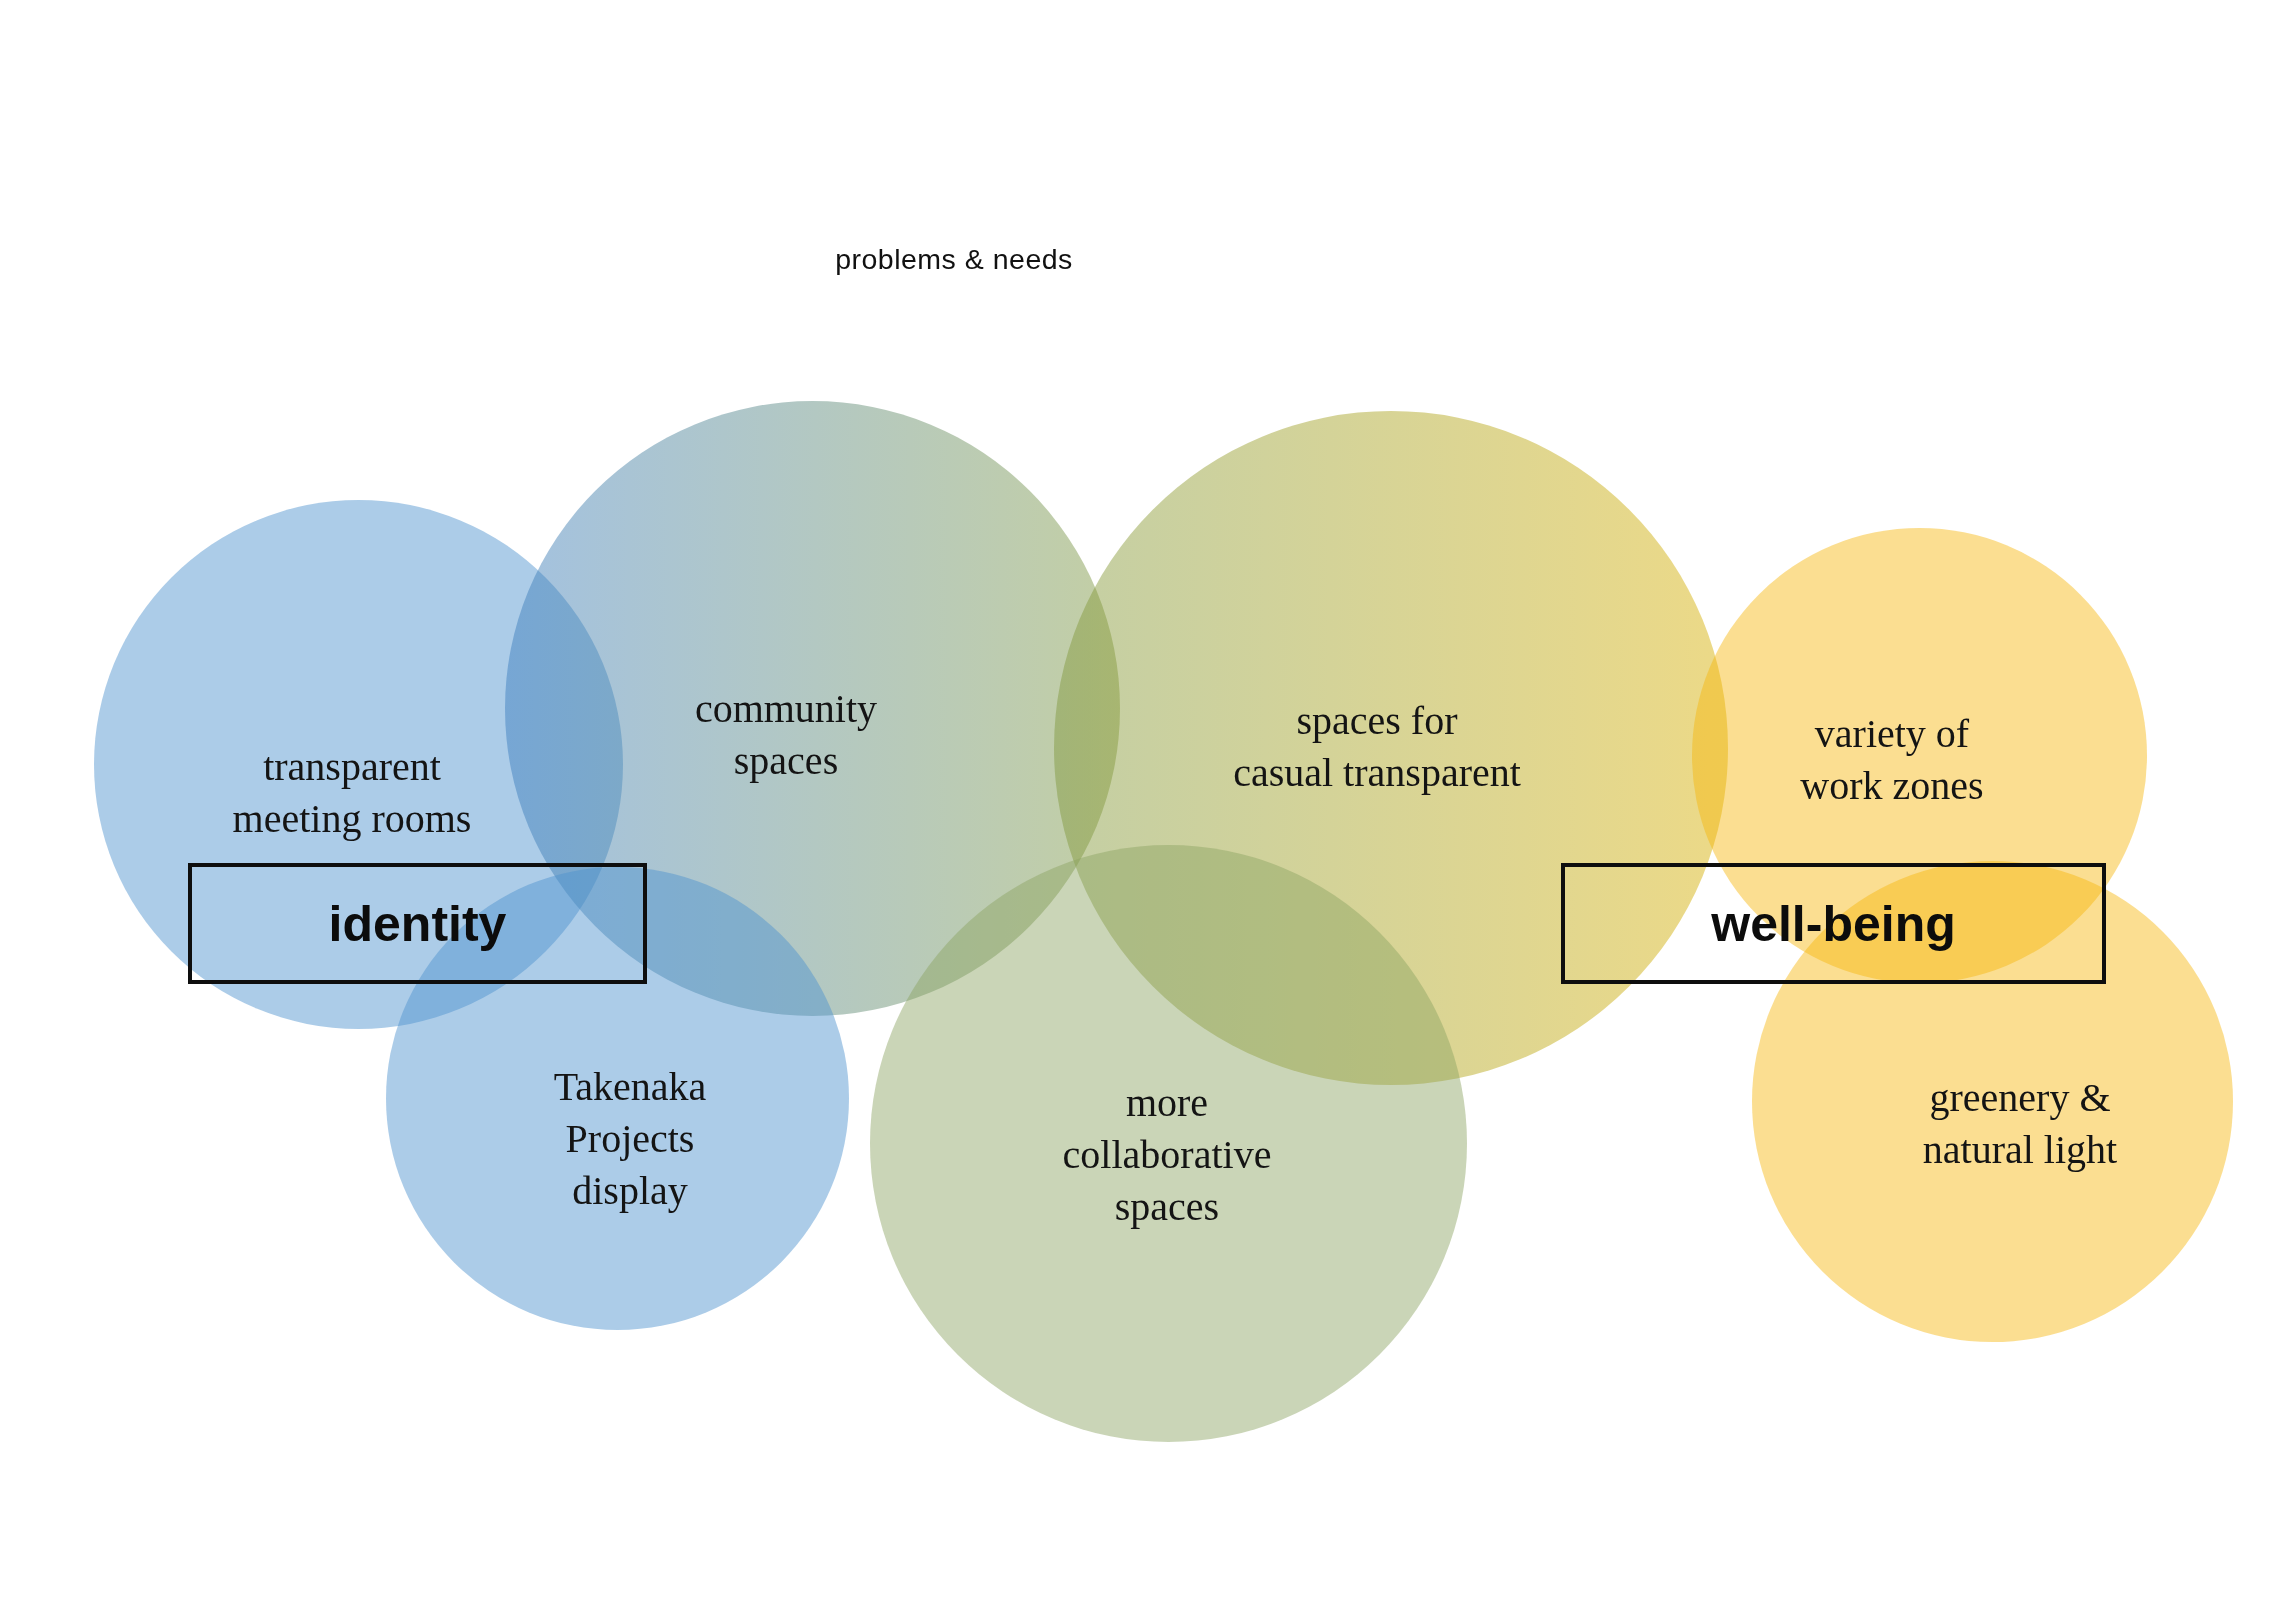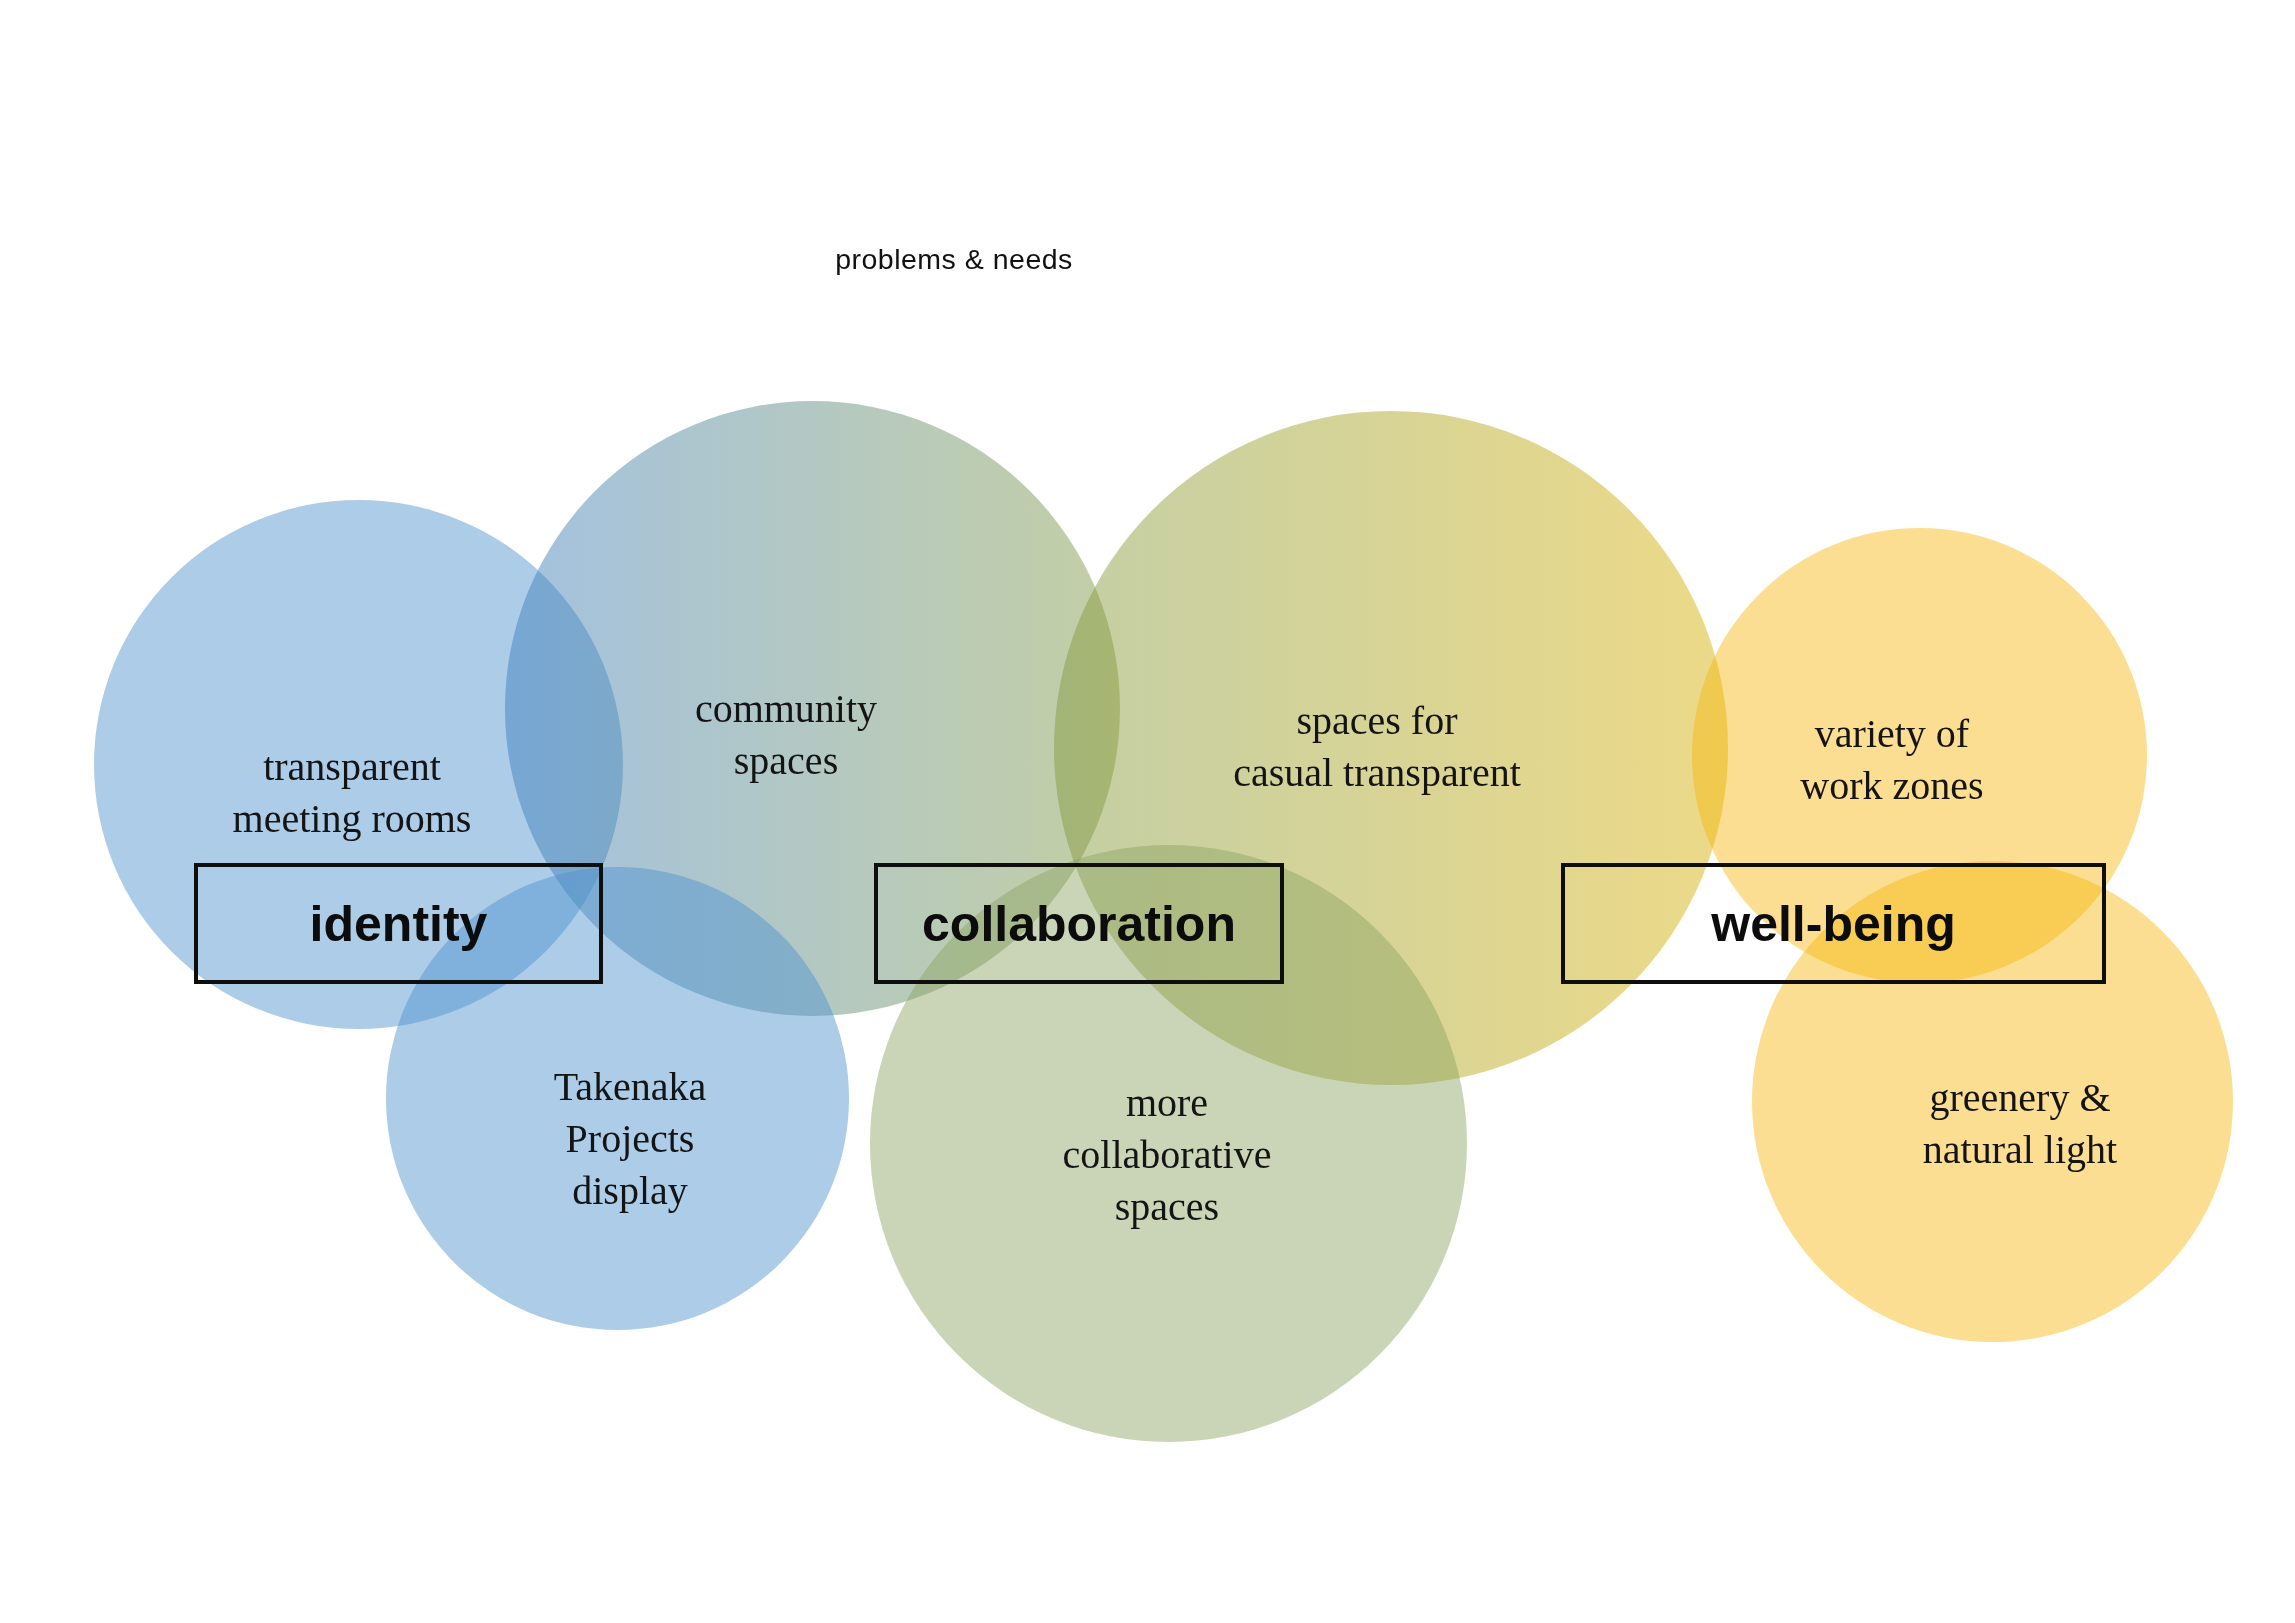--- a/index.html
+++ b/index.html
@@ -65,21 +65,21 @@
     position: absolute;
     top: 863px;
     height: 121px;
     border: 4.6px solid #0e0e0e;
     box-sizing: border-box;
     background: transparent;
     display: flex;
     align-items: center;
     justify-content: center;
   }
-  .box-identity      { left: 188px;  width: 409px; margin-left: 6px; }
+  .box-identity      { left: 188px;  width: 459px; }
   .box-collaboration { left: 874px;  width: 410px; }
   .box-wellbeing     { left: 1561px; width: 545px; }
   .cat-box span {
     font-family: "Liberation Sans", sans-serif;
     font-weight: bold;
     font-size: 50px;
     color: #0c0c0c;
   }
 
   
@@ -112,23 +112,20 @@
   <div class="circle c-bluegreen circle-b"></div>
   <div class="circle c-greenyellow circle-c"></div>
   <div class="circle c-yellow circle-d"></div>
   <div class="circle c-blue circle-e"></div>
   <div class="circle c-green circle-f"></div>
   <div class="circle c-yellow circle-g"></div>
 
   <div class="cat-box box-identity">
     <span>identity</span>
   </div>
-  <div class="cat-box box-collaboration">
-    <span>collaboration</span>
-  </div>
   <div class="cat-box box-wellbeing">
     <span>well-being</span>
   </div>
 
   <div class="label lbl-transparent">transparent
 meeting rooms</div>
   <div class="label lbl-community">community
 spaces</div>
   <div class="label lbl-casual">spaces for
 casual transparent</div>

